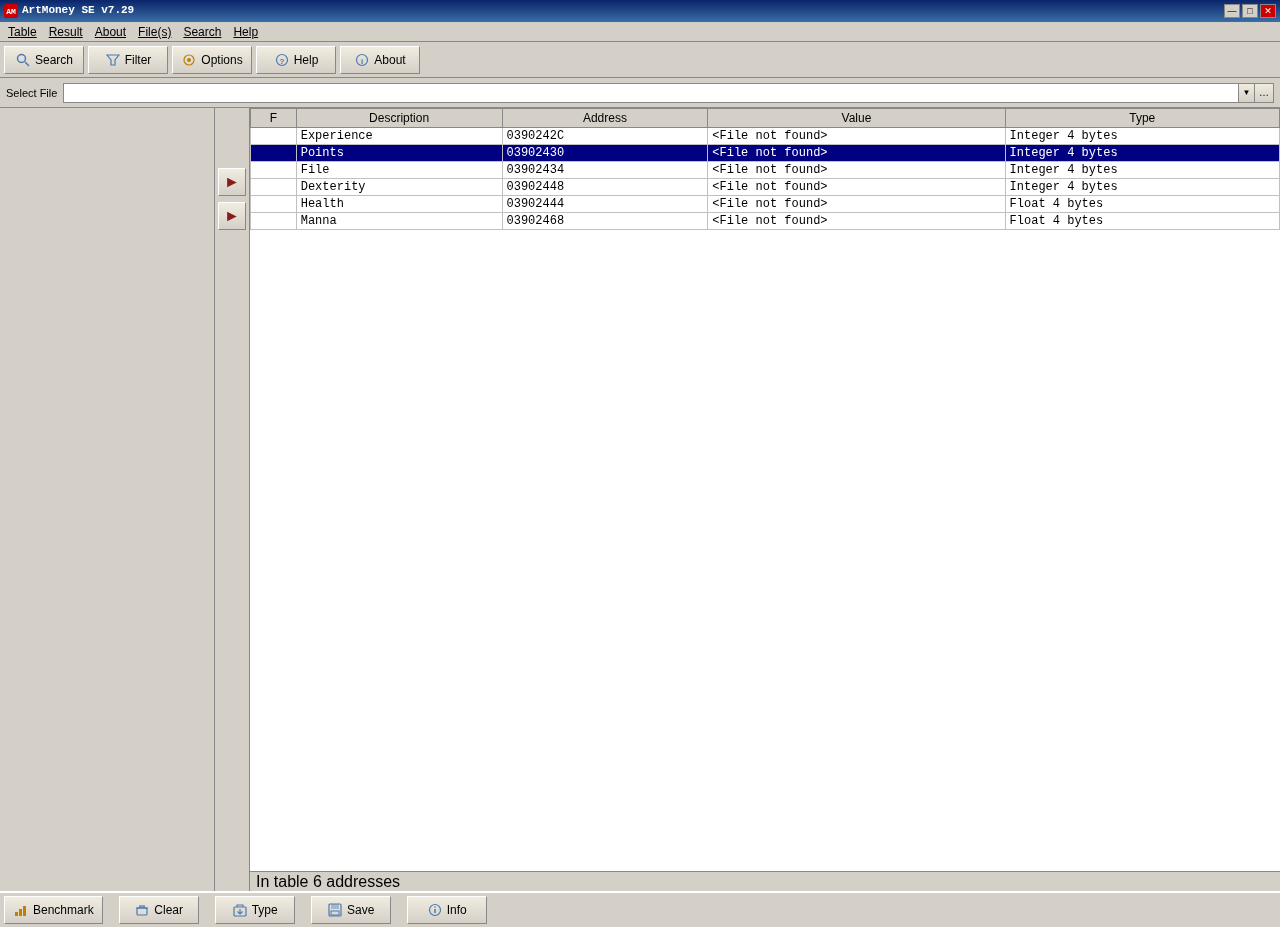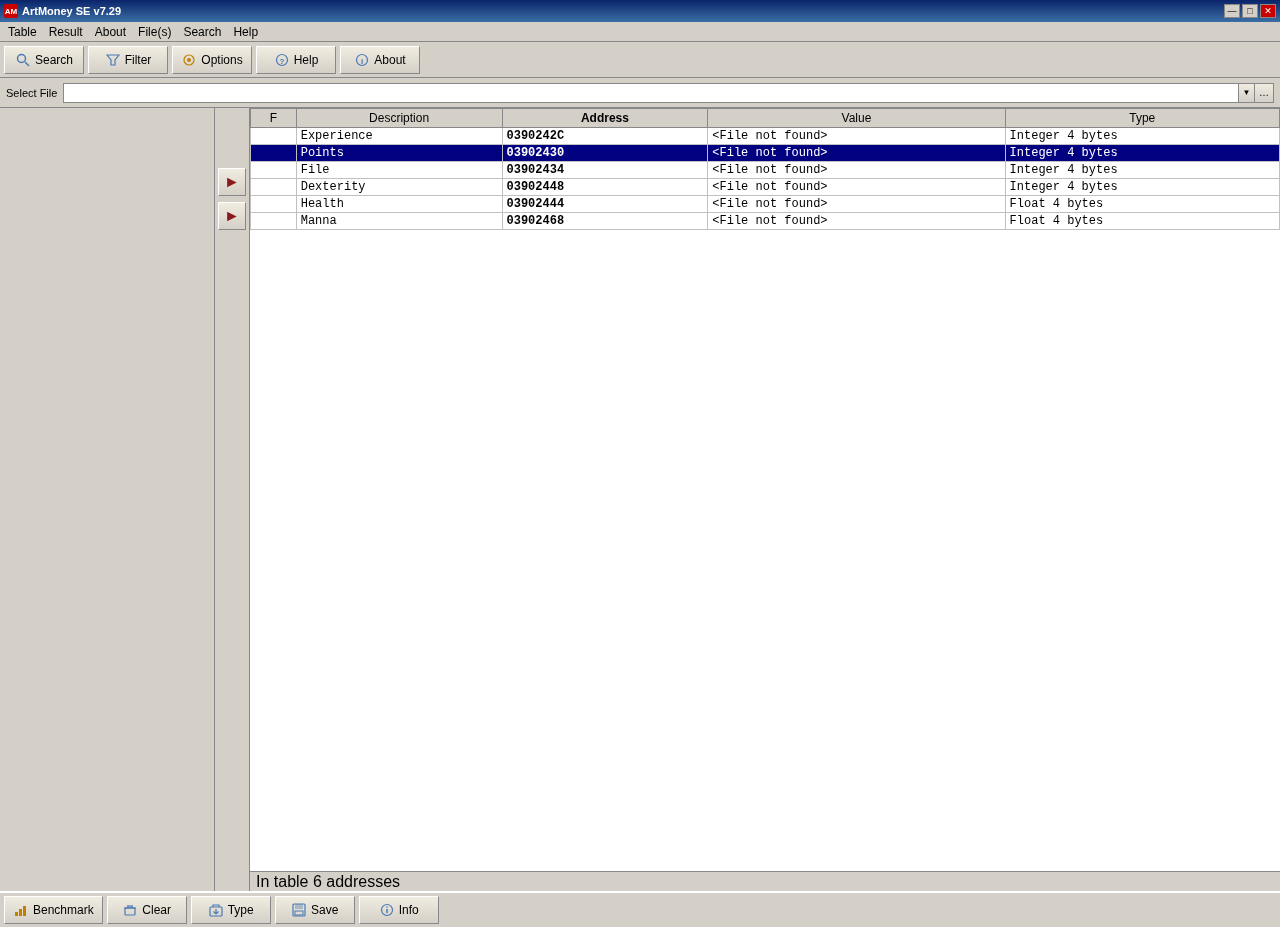--- a/index.html
+++ b/index.html
@@ -20,24 +20,25 @@
       color: white;
       height: 22px;
       display: flex;
       align-items: center;
       justify-content: space-between;
       padding: 0 4px;
       user-select: none;
     }
     .title-bar-left {
       display: flex;
-      align-items: center;
+      align-items: flex-start;
       gap: 4px;
       font-size: 11px;
       font-weight: bold;
+      font-family: Liberation Mono, monospace;
     }
     .title-icon {
       width: 14px;
       height: 14px;
       background: #c00;
       border-radius: 2px;
       display: flex;
       align-items: center;
       justify-content: center;
       font-size: 8px;
@@ -69,20 +70,21 @@
       height: 20px;
       display: flex;
       align-items: center;
       padding: 0 2px;
     }
     .menu-item {
       padding: 2px 6px;
       cursor: pointer;
       font-size: 12px;
       color: #000;
+      text-decoration: underline;
     }
 
     
     .toolbar {
       background: #d4d0c8;
       border-bottom: 1px solid #888;
       height: 36px;
       display: flex;
       align-items: center;
       padding: 2px 4px;
@@ -257,21 +259,21 @@
     }
 
     tbody td {
       border: 1px solid #c0c0c0;
       padding: 1px 4px;
       white-space: nowrap;
     }
 
     .col-f { width: 20px; text-align: center; }
     .col-description { width: 90px; }
-    .col-address { width: 90px; font-weight: bold; }
+    .col-address { width: 90px; }
     .col-value { width: 130px; }
     .col-type { width: 120px; }
 
     
     .status-bar {
       background: #d4d0c8;
       border-top: 1px solid #888;
       height: 20px;
       display: flex;
       align-items: center;
@@ -283,21 +285,21 @@
     }
 
     
     .bottom-toolbar {
       background: #d4d0c8;
       border-top: 2px solid #fff;
       height: 36px;
       display: flex;
       align-items: center;
       padding: 2px 4px;
-      gap: 4px;
+      gap: 16px;
     }
 
     .arrow-right {
       color: #8b1a1a;
       font-size: 16px;
     }
   </style>
 </head>
 <body>
 

